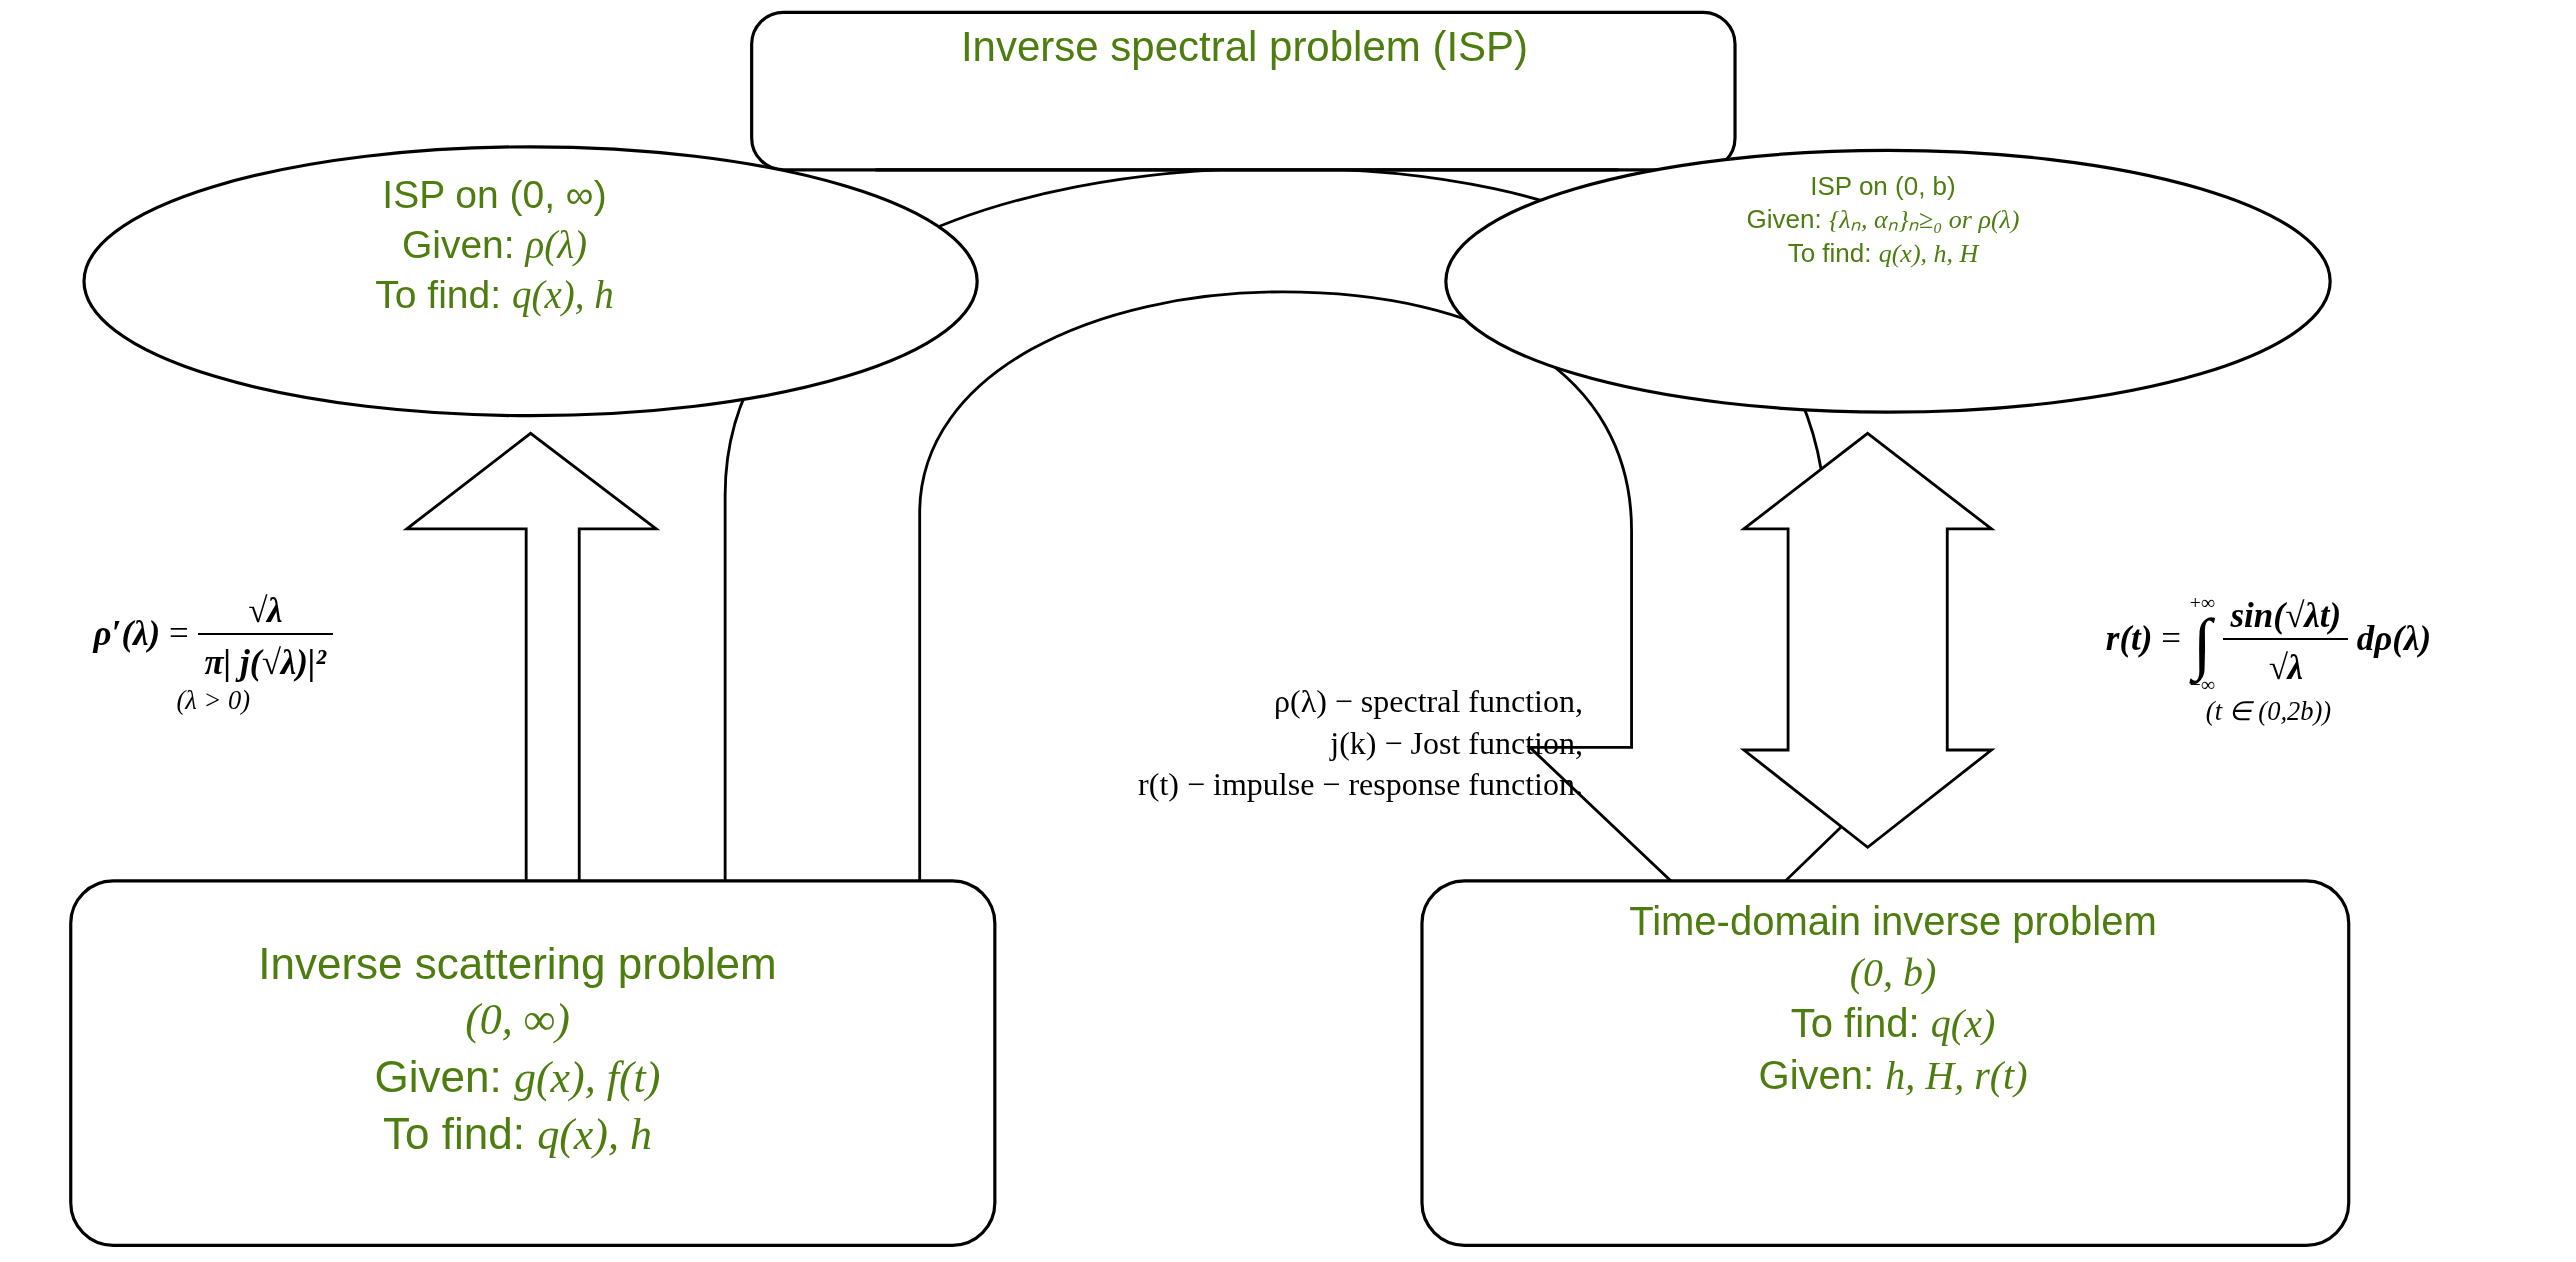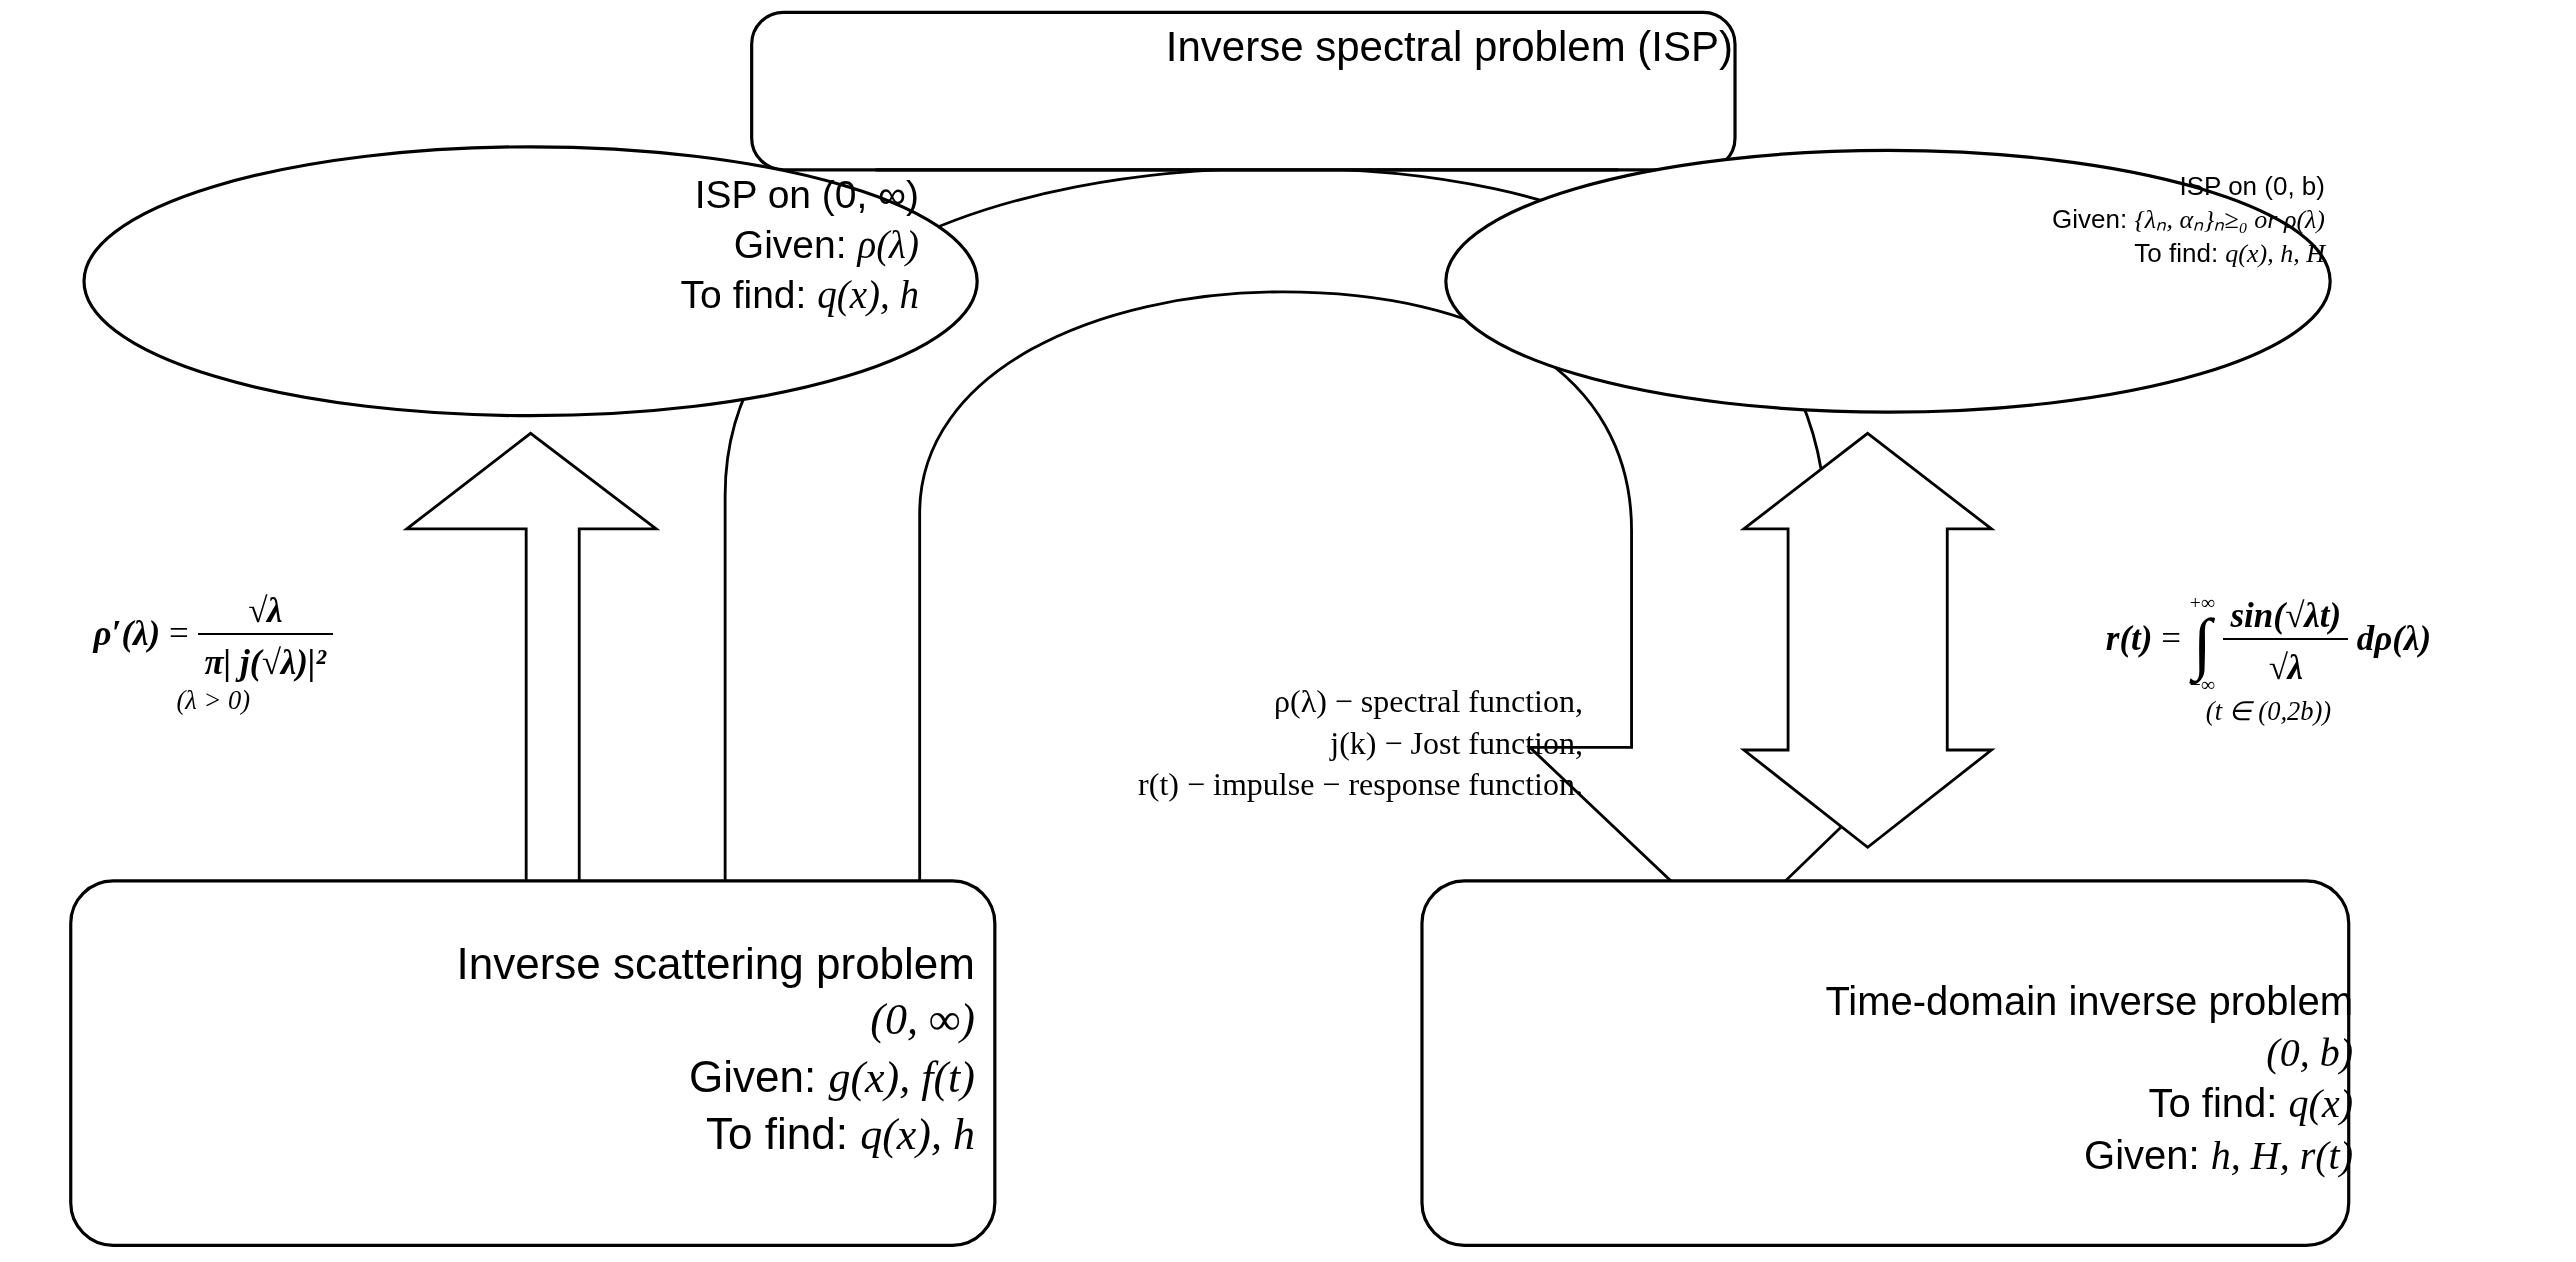--- a/index.html
+++ b/index.html
@@ -22,23 +22,23 @@
     height: 1263px;
   }
   svg.layer {
     position: absolute;
     left: 0; top: 0;
     width: 2576px;
     height: 1263px;
   }
   .node-text {
     position: absolute;
-    text-align: right;
+    text-align: center;
     line-height: 1.28;
-    color: #000000;
+    color: #4d7c0f;
     -webkit-font-smoothing: antialiased;
   }
   .ttl {
     font-family: "Liberation Sans", sans-serif;
     font-size: 41px;
   }
   .mathserif {
     font-family: "Liberation Serif", serif;
     font-style: italic;
   }
@@ -60,21 +60,21 @@
     left: 1441px; top: 170px; width: 884px;
     font-size: 26px;
   }
   
   #box-bl-text {
     left: 60px; top: 936px; width: 915px;
     font-size: 44px;
   }
   
   #box-br-text {
-    left: 1433px; top: 976px; width: 920px;
+    left: 1433px; top: 896px; width: 920px;
     font-size: 40px;
   }
   
   #legend {
     position: absolute;
     left: 911px; top: 681px; width: 672px;
     font-family: Liberation Serif, serif;
     font-size: 32px;
     line-height: 1.30;
     text-align: right;

